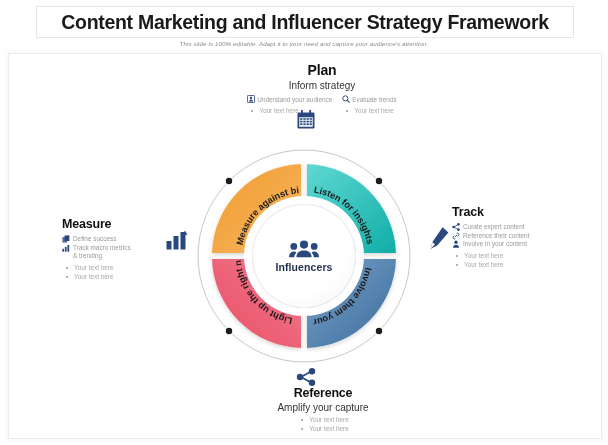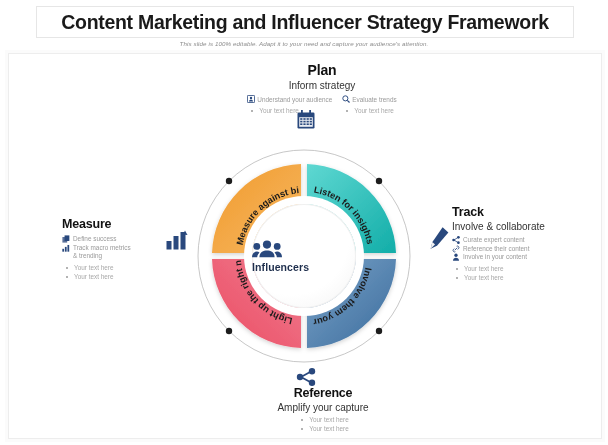--- a/index.html
+++ b/index.html
@@ -35,21 +35,21 @@
   
   .donut{
     position:absolute;left:190px;top:142px;width:228px;height:228px;
   }
   .donut svg{display:block;}
   .hub{
     position:absolute;left:50%;top:50%;transform:translate(-50%,-50%);
     width:104px;height:104px;border-radius:50%;
     background:radial-gradient(circle at 38% 32%, #ffffff 60%, #f2f2f2 100%);
     box-shadow:0 0 0 8px #ffffff, 0 2px 9px rgba(0,0,0,.16), inset 0 0 0 1px #f0f0f0;
-    display:flex;flex-direction:column;align-items:flex-start;justify-content:center;gap:3px;
+    display:flex;flex-direction:column;align-items:center;justify-content:center;gap:3px;
   }
   .hub-label{font-size:10.5px;font-weight:bold;color:#1f2f4d;letter-spacing:.1px;}
 
   
   .ring-icon{position:absolute;}
   .ico-top{left:297px;top:110px;}
   .ico-left{left:166px;top:230px;}
   .ico-right{left:428px;top:226px;}
   .ico-bottom{left:296px;top:368px;}
 
@@ -296,21 +296,20 @@
       </li>
     </ul>
     <ul class="sub-b">
       <li>Your text here</li>
       <li>Your text here</li>
     </ul>
   </div>
 
   <div class="block blk-create">
     <div class="b-head">Track</div>
-    <div class="b-sub">Involve &amp; collaborate</div>
     <ul class="b-list">
       <li>
         <span class="ic">
           <svg width="8" height="8" viewBox="0 0 10 10">
             <line x1="7.4" y1="1.8" x2="2.6" y2="5" stroke="#29487D" stroke-width="1"></line>
             <line x1="2.6" y1="5" x2="7.4" y2="8.2" stroke="#29487D" stroke-width="1"></line>
             <circle cx="8" cy="1.7" r="1.7" fill="#29487D"></circle>
             <circle cx="2" cy="5" r="1.7" fill="#29487D"></circle>
             <circle cx="8" cy="8.3" r="1.7" fill="#29487D"></circle>
           </svg>

